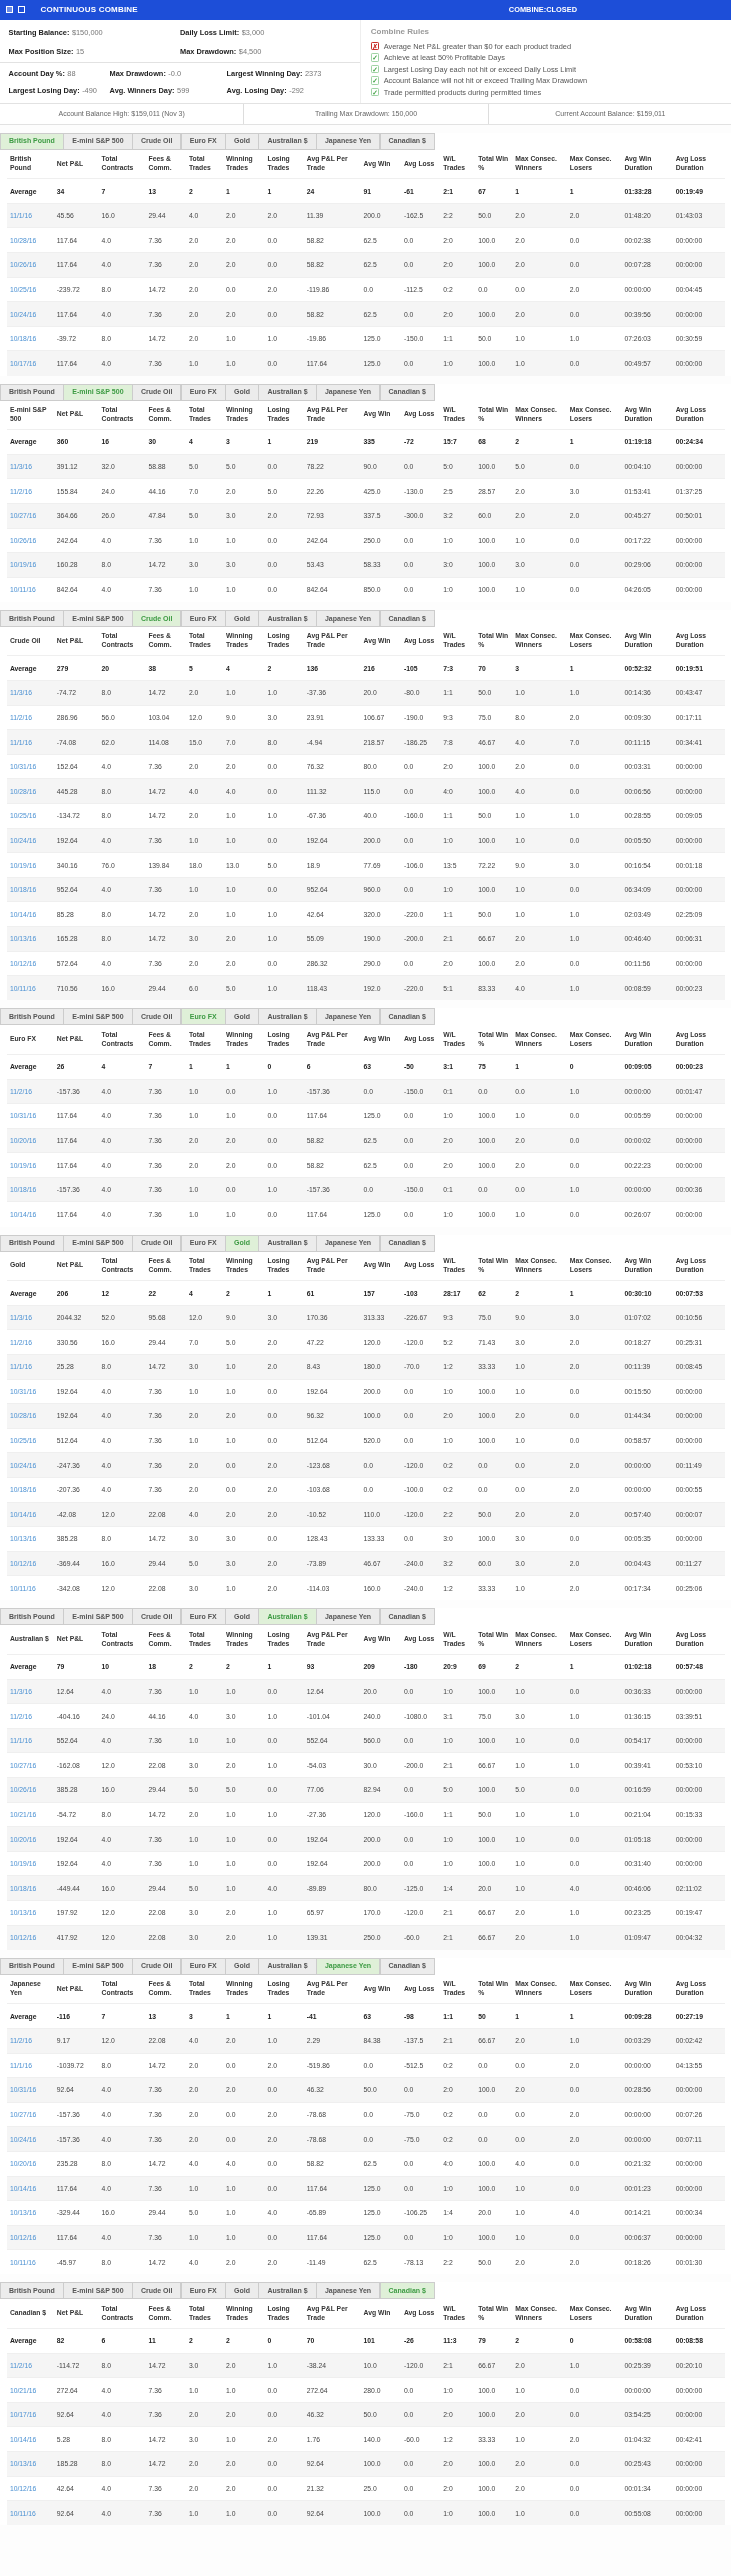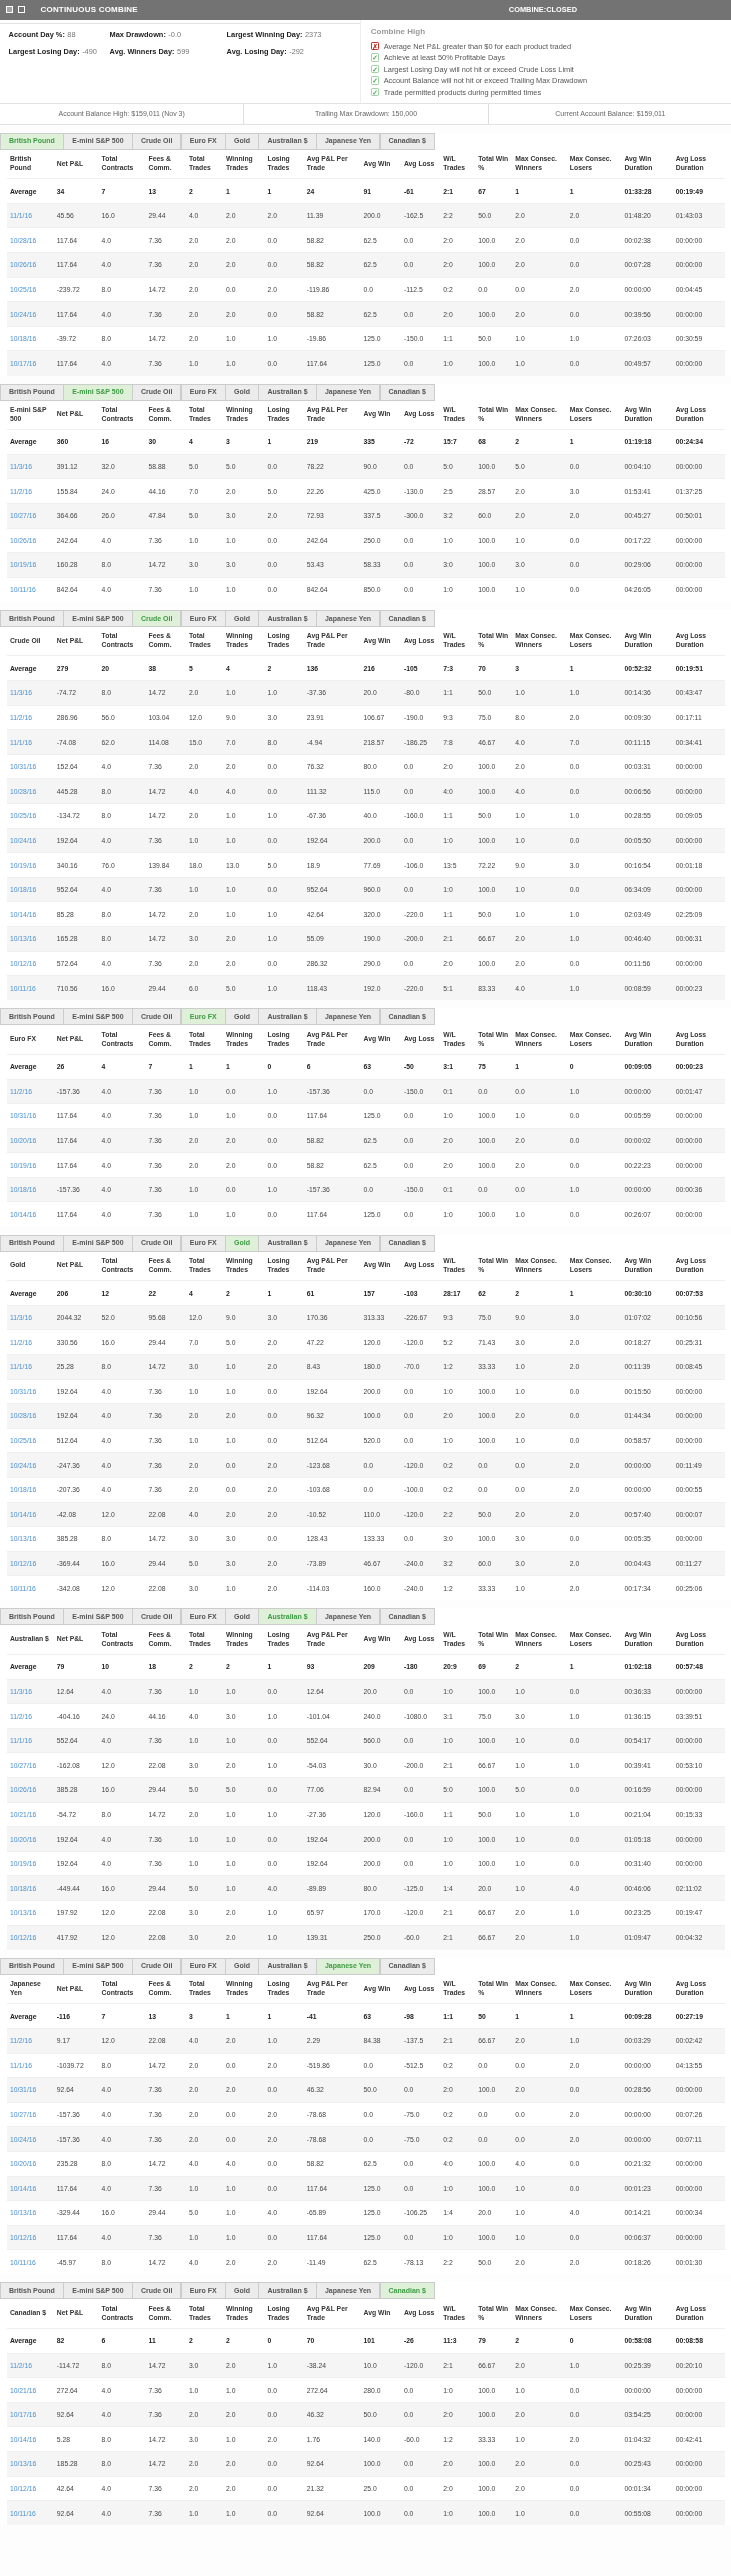--- a/index.html
+++ b/index.html
@@ -47,51 +47,57 @@
   th { text-align:left; font-weight:bold; color:#333; padding:5.5px 2.5px; line-height:1.3; vertical-align:middle; overflow:hidden; }
   td { padding:0 2.5px; color:#444; height:24.6px; vertical-align:middle; overflow:hidden; white-space:nowrap; }
   tbody tr { border-top:0.6px solid #efefef; }
   tbody tr.striped { background:#f5f5f5; }
   tr.avg td { font-weight:bold; color:#222; }
   td.date { color:#4a90d2; cursor:pointer; }
 </style>
 </head>
 <body>
 
-<div class="titlebar" id="titlebar" style="background: #737373;">
+<div class="titlebar" id="titlebar" style="background: #1d4ed8;">
   <span class="sq filled"></span>
   <span class="sq"></span>
   <span class="title">CONTINUOUS COMBINE</span>
   <span class="status">COMBINE:CLOSED</span>
 </div>
 
 <div class="top">
   <div class="left-panel">
+    <div class="params">
+      <div class="kv"><span class="k">Starting Balance:</span><span class="v">$150,000</span></div>
+      <div class="kv"><span class="k">Daily Loss Limit:</span><span class="v">$3,000</span></div>
+      <div class="kv"><span class="k">Max Position Size:</span><span class="v">15</span></div>
+      <div class="kv"><span class="k">Max Drawdown:</span><span class="v">$4,500</span></div>
+    </div>
     <div class="stats">
       <div class="kv"><span class="k">Account Day %:</span><span class="v">88</span></div>
       <div class="kv"><span class="k">Max Drawdown:</span><span class="v">-0.0</span></div>
       <div class="kv"><span class="k">Largest Winning Day:</span><span class="v">2373</span></div>
       <div class="kv"><span class="k">Largest Losing Day:</span><span class="v">-490</span></div>
       <div class="kv"><span class="k">Avg. Winners Day:</span><span class="v">599</span></div>
       <div class="kv"><span class="k">Avg. Losing Day:</span><span class="v">-292</span></div>
     </div>
   </div>
   <div class="rules-panel">
-    <h3>Combine High</h3>
+    <h3>Combine Rules</h3>
     <div class="rule">
         <span class="ricon fail">✗</span>
         <span>Average Net P&amp;L greater than $0 for each product traded</span>
       </div>
     <div class="rule">
         <span class="ricon pass">✓</span>
         <span>Achieve at least 50% Profitable Days</span>
       </div>
     <div class="rule">
         <span class="ricon pass">✓</span>
-        <span>Largest Losing Day will not hit or exceed Crude Loss Limit</span>
+        <span>Largest Losing Day each not hit or exceed Daily Loss Limit</span>
       </div>
     <div class="rule">
         <span class="ricon pass">✓</span>
         <span>Account Balance will not hit or exceed Trailing Max Drawdown</span>
       </div>
     <div class="rule">
         <span class="ricon pass">✓</span>
         <span>Trade permitted products during permitted times</span>
       </div>
   </div>

